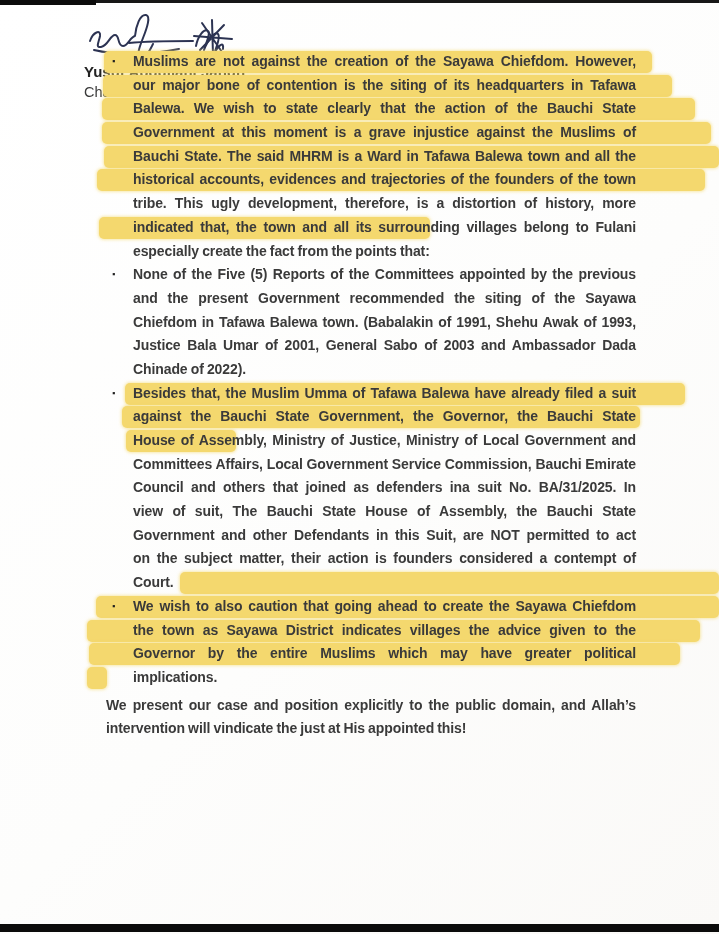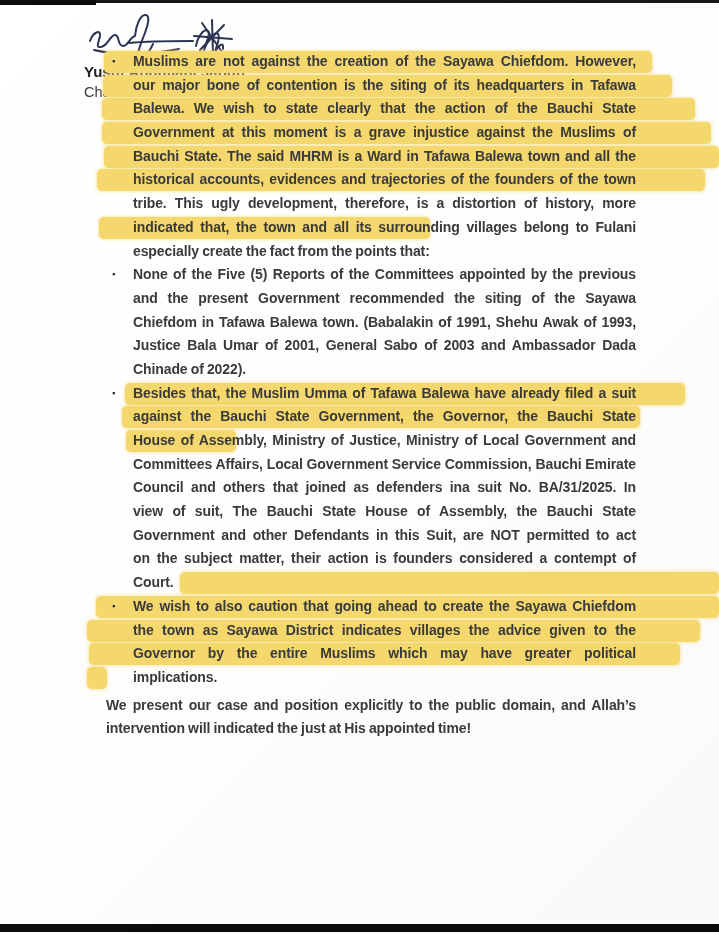--- a/index.html
+++ b/index.html
@@ -79,21 +79,21 @@
         <div class="line last"><span class="hl" style="left: 47px; width: 539px; background: rgb(244, 216, 110);"></span><span class="txt">Court.</span></div>
       </div>
       <div class="para" style="margin-left: 133px; width: 503px;">
         <div class="line"><span class="hl" style="left: -37px; width: 623px; background: rgb(244, 216, 110);"></span><span class="marker">▪</span><span class="txt">We wish to also caution that going ahead to create the Sayawa Chiefdom</span></div>
         <div class="line"><span class="hl" style="left: -46px; width: 613px; background: rgb(244, 216, 110);"></span><span class="txt">the town as Sayawa District indicates villages the advice given to the</span></div>
         <div class="line"><span class="hl" style="left: -44px; width: 591px; background: rgb(244, 216, 110);"></span><span class="txt">Governor by the entire Muslims which may have greater political</span></div>
         <div class="line last"><span class="hl" style="left: -46px; width: 20px; background: rgb(244, 216, 110);"></span><span class="txt">implications.</span></div>
       </div>
       <div class="para" style="margin-left: 106px; width: 530px; margin-top: 4px;">
         <div class="line"><span class="txt">We present our case and position explicitly to the public domain, and Allah’s</span></div>
-        <div class="line last"><span class="txt">intervention will indicated the just at His appointed time!</span></div>
+        <div class="line last"><span class="txt">intervention will vindicate the just at His appointed this!</span></div>
       </div>
     </div>
 
   <div class="sig-block">
     <svg class="sig-svg" width="160" height="52" viewBox="0 0 160 52" fill="none" stroke="#2c3352" stroke-width="2" stroke-linecap="round" stroke-linejoin="round">
       <path d="M6 33 C9 24 17 21 16 28 C15 34 11 40 17 39 C24 38 26 27 31 27 C36 27 33 38 39 38 C44 38 46 29 51 28 C52 18 56 6 62 7 C67 8 63 20 59 30 C55 40 52 49 57 50 C62 51 66 42 69 36"></path>
       <path d="M45 35 C65 33 90 33 109 33"></path>
       <path d="M10 42 C35 48 70 46 95 41"></path>
       <path d="M112 38 C114 28 120 20 124 23 C127 25 122 35 120 42 C124 31 131 23 134 26 C137 29 132 39 131 44 C135 37 140 33 139 41"></path>
       <path d="M118 15 L138 44 M140 17 L116 42 M128 12 L129 47 M110 28 L148 31"></path>

